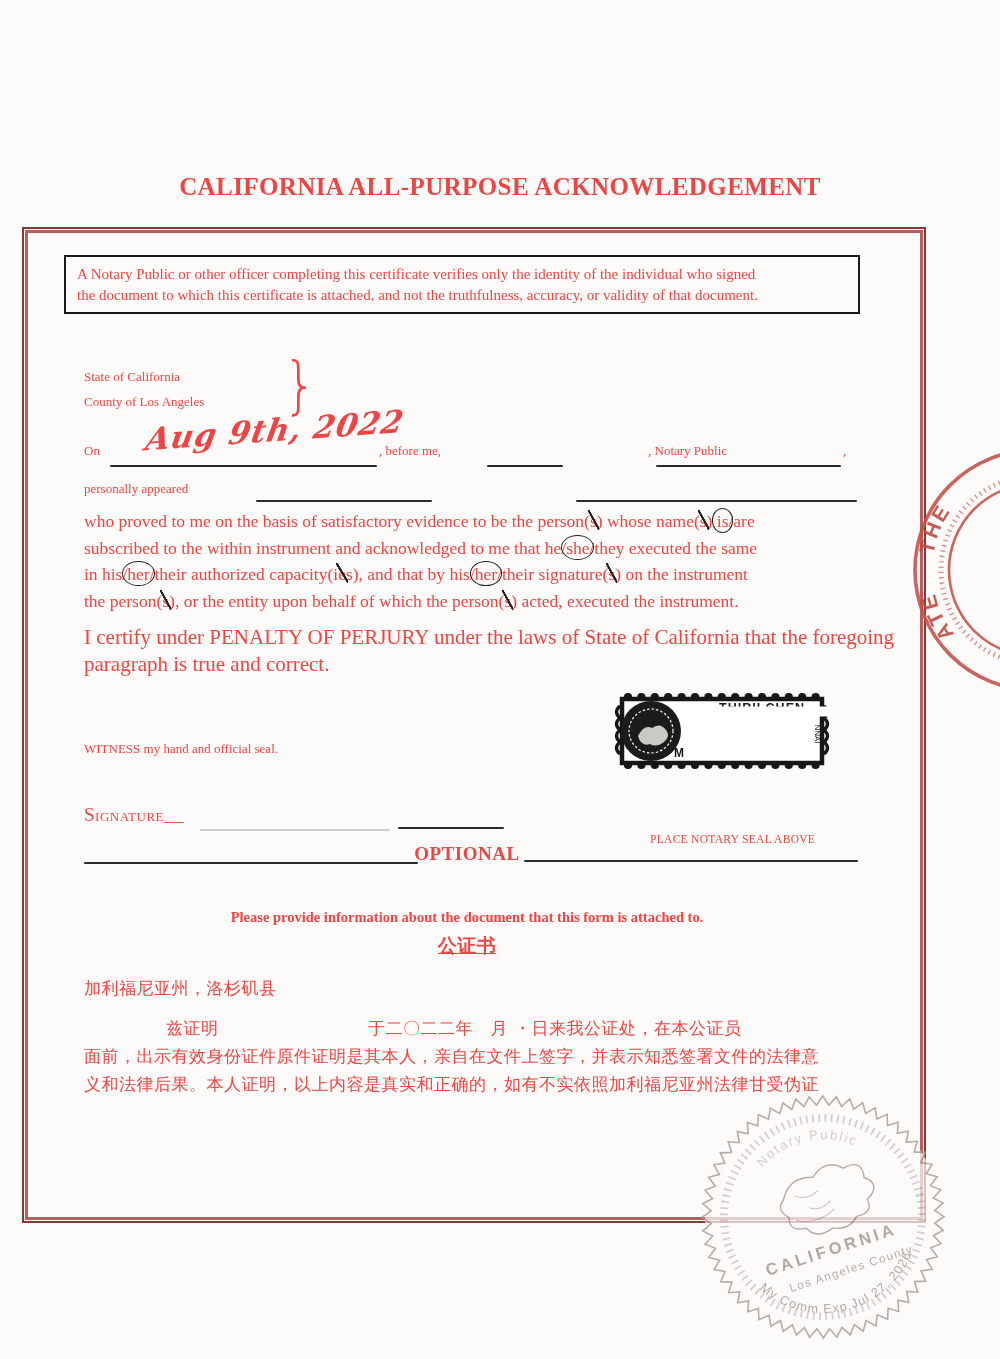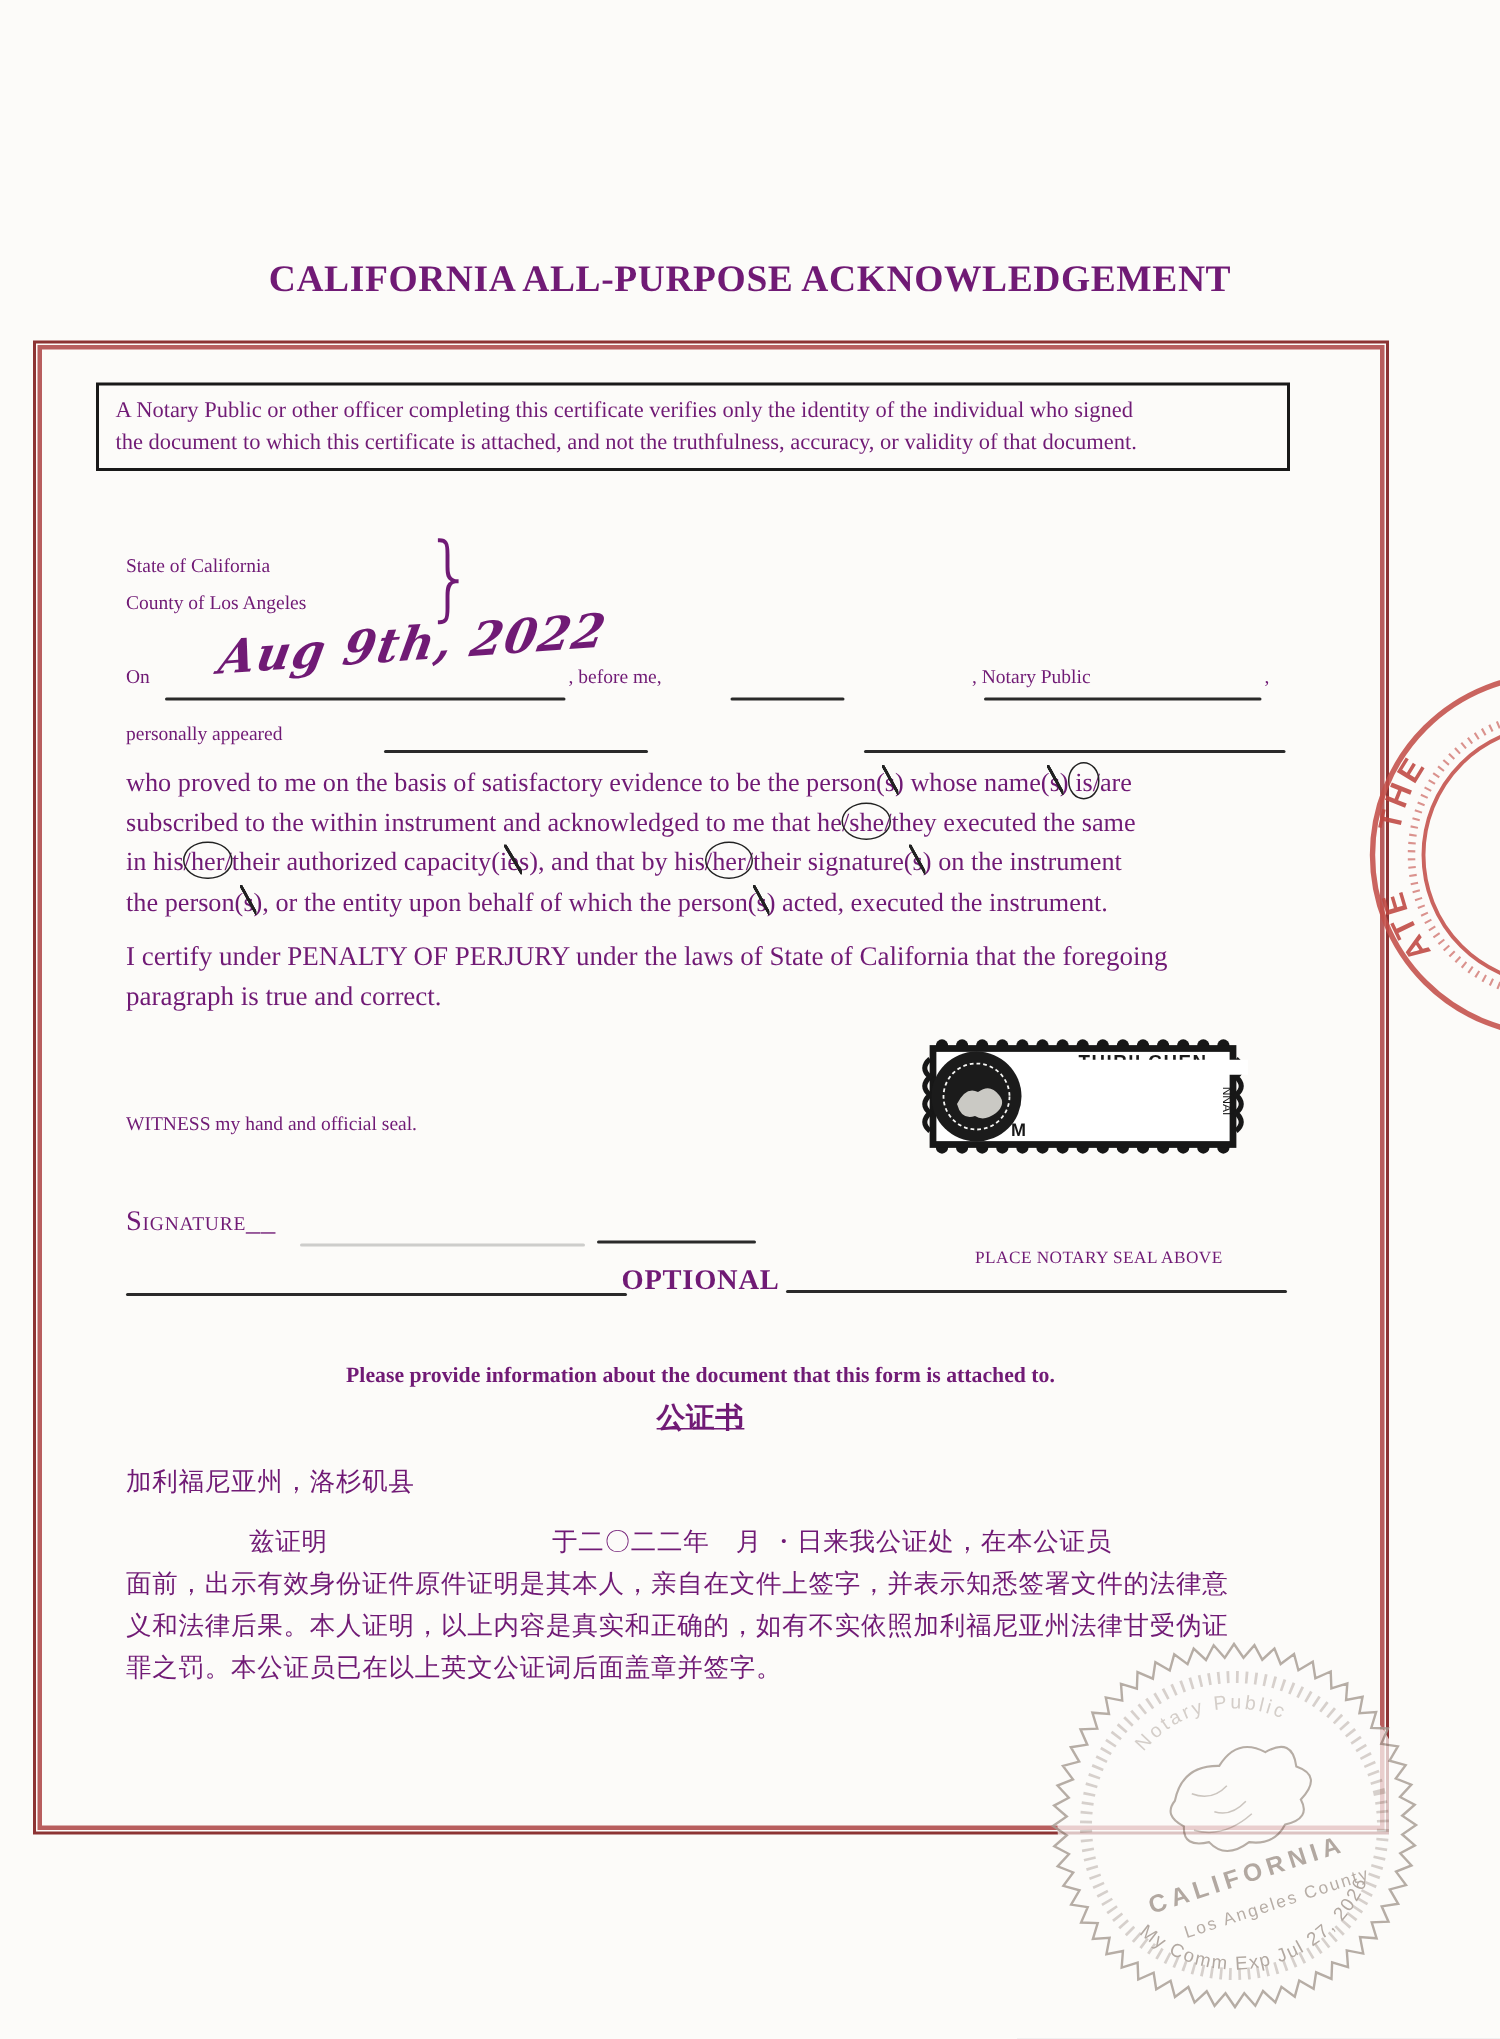--- a/index.html
+++ b/index.html
@@ -1,33 +1,33 @@
 <!DOCTYPE html>
 <html><head>
 <meta charset="utf-8">
 <style>
   html,body{margin:0;padding:0;background:#e8e8e8;}
   .page{position:relative;width:1000px;height:1359px;margin:0 auto;background:#fcfbf9;
-        font-family:"Liberation Serif","DejaVu Serif",serif;color:#701a75;overflow:hidden;}
+        font-family:"Liberation Serif","DejaVu Serif",serif;color:#ef4444;overflow:hidden;}
   .abs{position:absolute;}
   .doc-title{top:173px;left:0;width:100%;text-align:center;font-size:25px;font-weight:bold;letter-spacing:.4px;}
   .red-border{left:22px;top:227px;width:900px;height:992px;border:2px solid #8d3434;}
   .red-border::after{content:"";position:absolute;inset:1px;border:3px solid #b85e5e;}
   .notice-box{left:64px;top:255px;width:770px;border:2px solid #191919;padding:7px 11px;
               font-size:15px;line-height:1.38;}
   .t17{font-size:13px;line-height:26.5px;}
   .rule{position:absolute;height:2px;background:#2a2a2a;border-radius:1px;}
   .venue-brace{left:280px;top:348px;font-size:62px;font-weight:200;
                font-family:"DejaVu Sans",sans-serif;transform:scaleX(.85);}
   .handwriting{left:146px;top:412px;font-size:31px;font-style:italic;font-weight:bold;
                font-family:"DejaVu Serif",serif;transform:rotate(-4deg) skewX(-14deg);letter-spacing:1px;white-space:nowrap;}
   .body-par{left:84px;top:508px;width:800px;}
   .body-par .tline{font-size:17.5px;line-height:26.5px;white-space:nowrap;}
   .perjury{left:84px;top:624px;width:820px;}
-  .perjury .tline{font-size:18px;line-height:26.5px;white-space:nowrap;font-family:Liberation Serif, serif;}
+  .perjury .tline{font-size:21px;line-height:26.5px;white-space:nowrap;font-family:Liberation Serif, serif;}
   .mark-circle{position:relative;}
   .mark-circle::after{content:"";position:absolute;left:-5px;right:-5px;top:-3px;bottom:-2px;
                       border:1.7px solid #222;border-radius:50%;}
   .mark-slash{position:relative;}
   .mark-slash::after{content:"";position:absolute;left:-2px;right:-2px;top:-1px;bottom:1px;
                      background:linear-gradient(to top right,transparent 45%,#222 47%,#222 56%,transparent 58%);}
   .sig-label{font-variant:small-caps;font-size:19px;letter-spacing:.5px;}
   .place-seal{left:650px;top:833px;font-size:11.5px;letter-spacing:.3px;}
   .optional-head{left:0;top:843px;width:934px;text-align:center;font-size:19px;font-weight:bold;letter-spacing:.5px;}
   .center-note{left:0;width:934px;text-align:center;font-weight:bold;}
@@ -141,21 +141,20 @@
   <div class="rule" style="left:524px;top:860px;width:334px;"></div>
   <div class="abs center-note" style="top:880px;font-size:14.5px;margin-top:29px;">Please provide information about the document that this form is attached to.</div>
 
   <div class="abs cn cn-head">公证书</div>
   <div class="abs cn" style="left:84px;top:974px;">加利福尼亚州，洛杉矶县</div>
   <div class="abs cn" style="left:146px;top:1014px;margin-left:20px;">兹证明</div>
   <div class="abs cn" style="left:368px;top:1014px;">于二〇二二年　月 ・日来我公证处，在本公证员</div>
   <div class="abs cn" style="left:84px;top:1042px;">
       <div class="tline">面前，出示有效身份证件原件证明是其本人，亲自在文件上签字，并表示知悉签署文件的法律意</div>
       <div class="tline">义和法律后果。本人证明，以上内容是真实和正确的，如有不实依照加利福尼亚州法律甘受伪证</div>
-      <div class="tline">罪之罚。本公证员已在以上英文公证词后面盖章并签字。</div>
     </div>
 
   <svg class="seal-svg" style="left:688px;top:1083px;" width="280" height="276" viewBox="688 1083 280 276">
     <g transform="rotate(-13 823 1217)" stroke="#a79c93" fill="none" opacity=".82">
       <circle cx="823" cy="1217" r="118" fill="rgba(252,251,249,0.88)" stroke="none"></circle>
       <path stroke-width="1.6" d="M944.0 1217.0L934.8 1223.3L943.2 1230.5L933.4 1235.8L941.0 1243.9L930.6 1248.0L937.2 1257.0L926.5 1259.9L932.0 1269.5L921.0 1271.2L925.5 1281.4L914.3 1281.8L917.6 1292.4L906.5 1291.6L908.6 1302.6L897.6 1300.5L898.4 1311.6L887.8 1308.3L887.4 1319.5L877.2 1315.0L875.5 1326.0L865.9 1320.5L863.0 1331.2L854.0 1324.6L849.9 1335.0L841.8 1327.4L836.5 1337.2L829.3 1328.8L823.0 1338.0L816.7 1328.8L809.5 1337.2L804.2 1327.4L796.1 1335.0L792.0 1324.6L783.0 1331.2L780.1 1320.5L770.5 1326.0L768.8 1315.0L758.6 1319.5L758.2 1308.3L747.6 1311.6L748.4 1300.5L737.4 1302.6L739.5 1291.6L728.4 1292.4L731.7 1281.8L720.5 1281.4L725.0 1271.2L714.0 1269.5L719.5 1259.9L708.8 1257.0L715.4 1248.0L705.0 1243.9L712.6 1235.8L702.8 1230.5L711.2 1223.3L702.0 1217.0L711.2 1210.7L702.8 1203.5L712.6 1198.2L705.0 1190.1L715.4 1186.0L708.8 1177.0L719.5 1174.1L714.0 1164.5L725.0 1162.8L720.5 1152.6L731.7 1152.2L728.4 1141.6L739.5 1142.4L737.4 1131.4L748.4 1133.5L747.6 1122.4L758.2 1125.7L758.6 1114.5L768.8 1119.0L770.5 1108.0L780.1 1113.5L783.0 1102.8L792.0 1109.4L796.1 1099.0L804.2 1106.6L809.5 1096.8L816.7 1105.2L823.0 1096.0L829.3 1105.2L836.5 1096.8L841.8 1106.6L849.9 1099.0L854.0 1109.4L863.0 1102.8L865.9 1113.5L875.5 1108.0L877.2 1119.0L887.4 1114.5L887.8 1125.7L898.4 1122.4L897.6 1133.5L908.6 1131.4L906.5 1142.4L917.6 1141.6L914.3 1152.2L925.5 1152.6L921.0 1162.8L932.0 1164.5L926.5 1174.1L937.2 1177.0L930.6 1186.0L941.0 1190.1L933.4 1198.2L943.2 1203.5L934.8 1210.7Z"></path>
       <circle cx="823" cy="1217" r="99" stroke-width="8" stroke-dasharray="1.8 4.4" opacity=".55"></circle>
       <path id="arcTop" d="M 745 1217 A 78 78 0 0 1 901 1217" stroke="none"></path>
       <path id="arcBottom" d="M 727 1217 A 96 96 0 0 0 919 1217" stroke="none"></path>
       <text font-size="13" fill="#aaa096" stroke="none" opacity=".6" letter-spacing="2">

